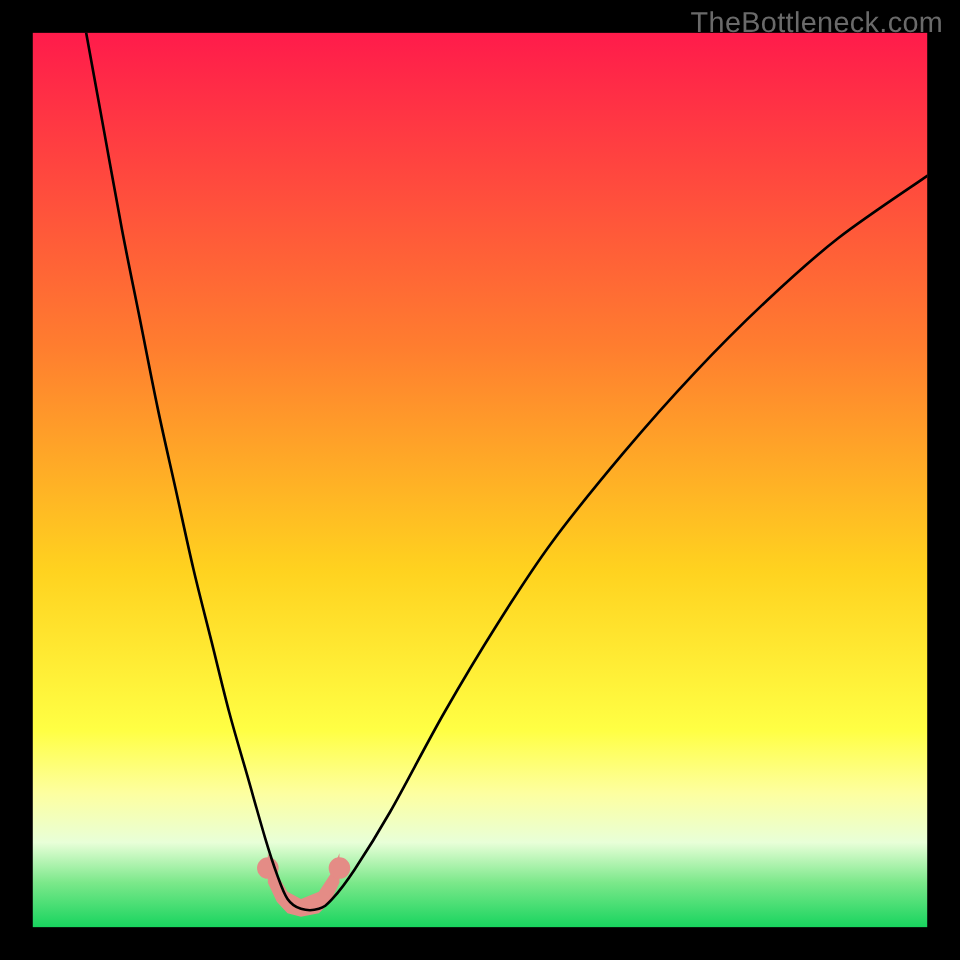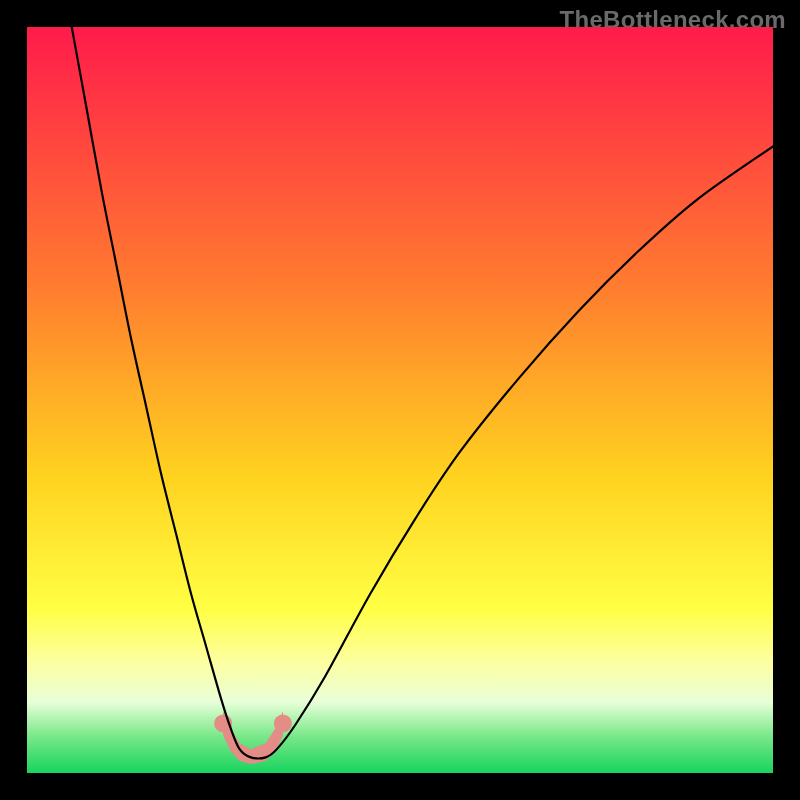--- a/index.html
+++ b/index.html
@@ -16,21 +16,21 @@
     width: 800px;
     height: 800px;
     background: #000;
   }
   .watermark {
     position: absolute;
     top: 6px;
     right: 14px;
     color: #6a6a6a;
     font-size: 24px;
-    font-weight: 700;
+    font-weight: 400;
     letter-spacing: 0.3px;
     user-select: none;
   }
   .plot-area {
     position: absolute;
     left: 27px;
     top: 27px;
     width: 746px;
     height: 746px;
     overflow: hidden;

